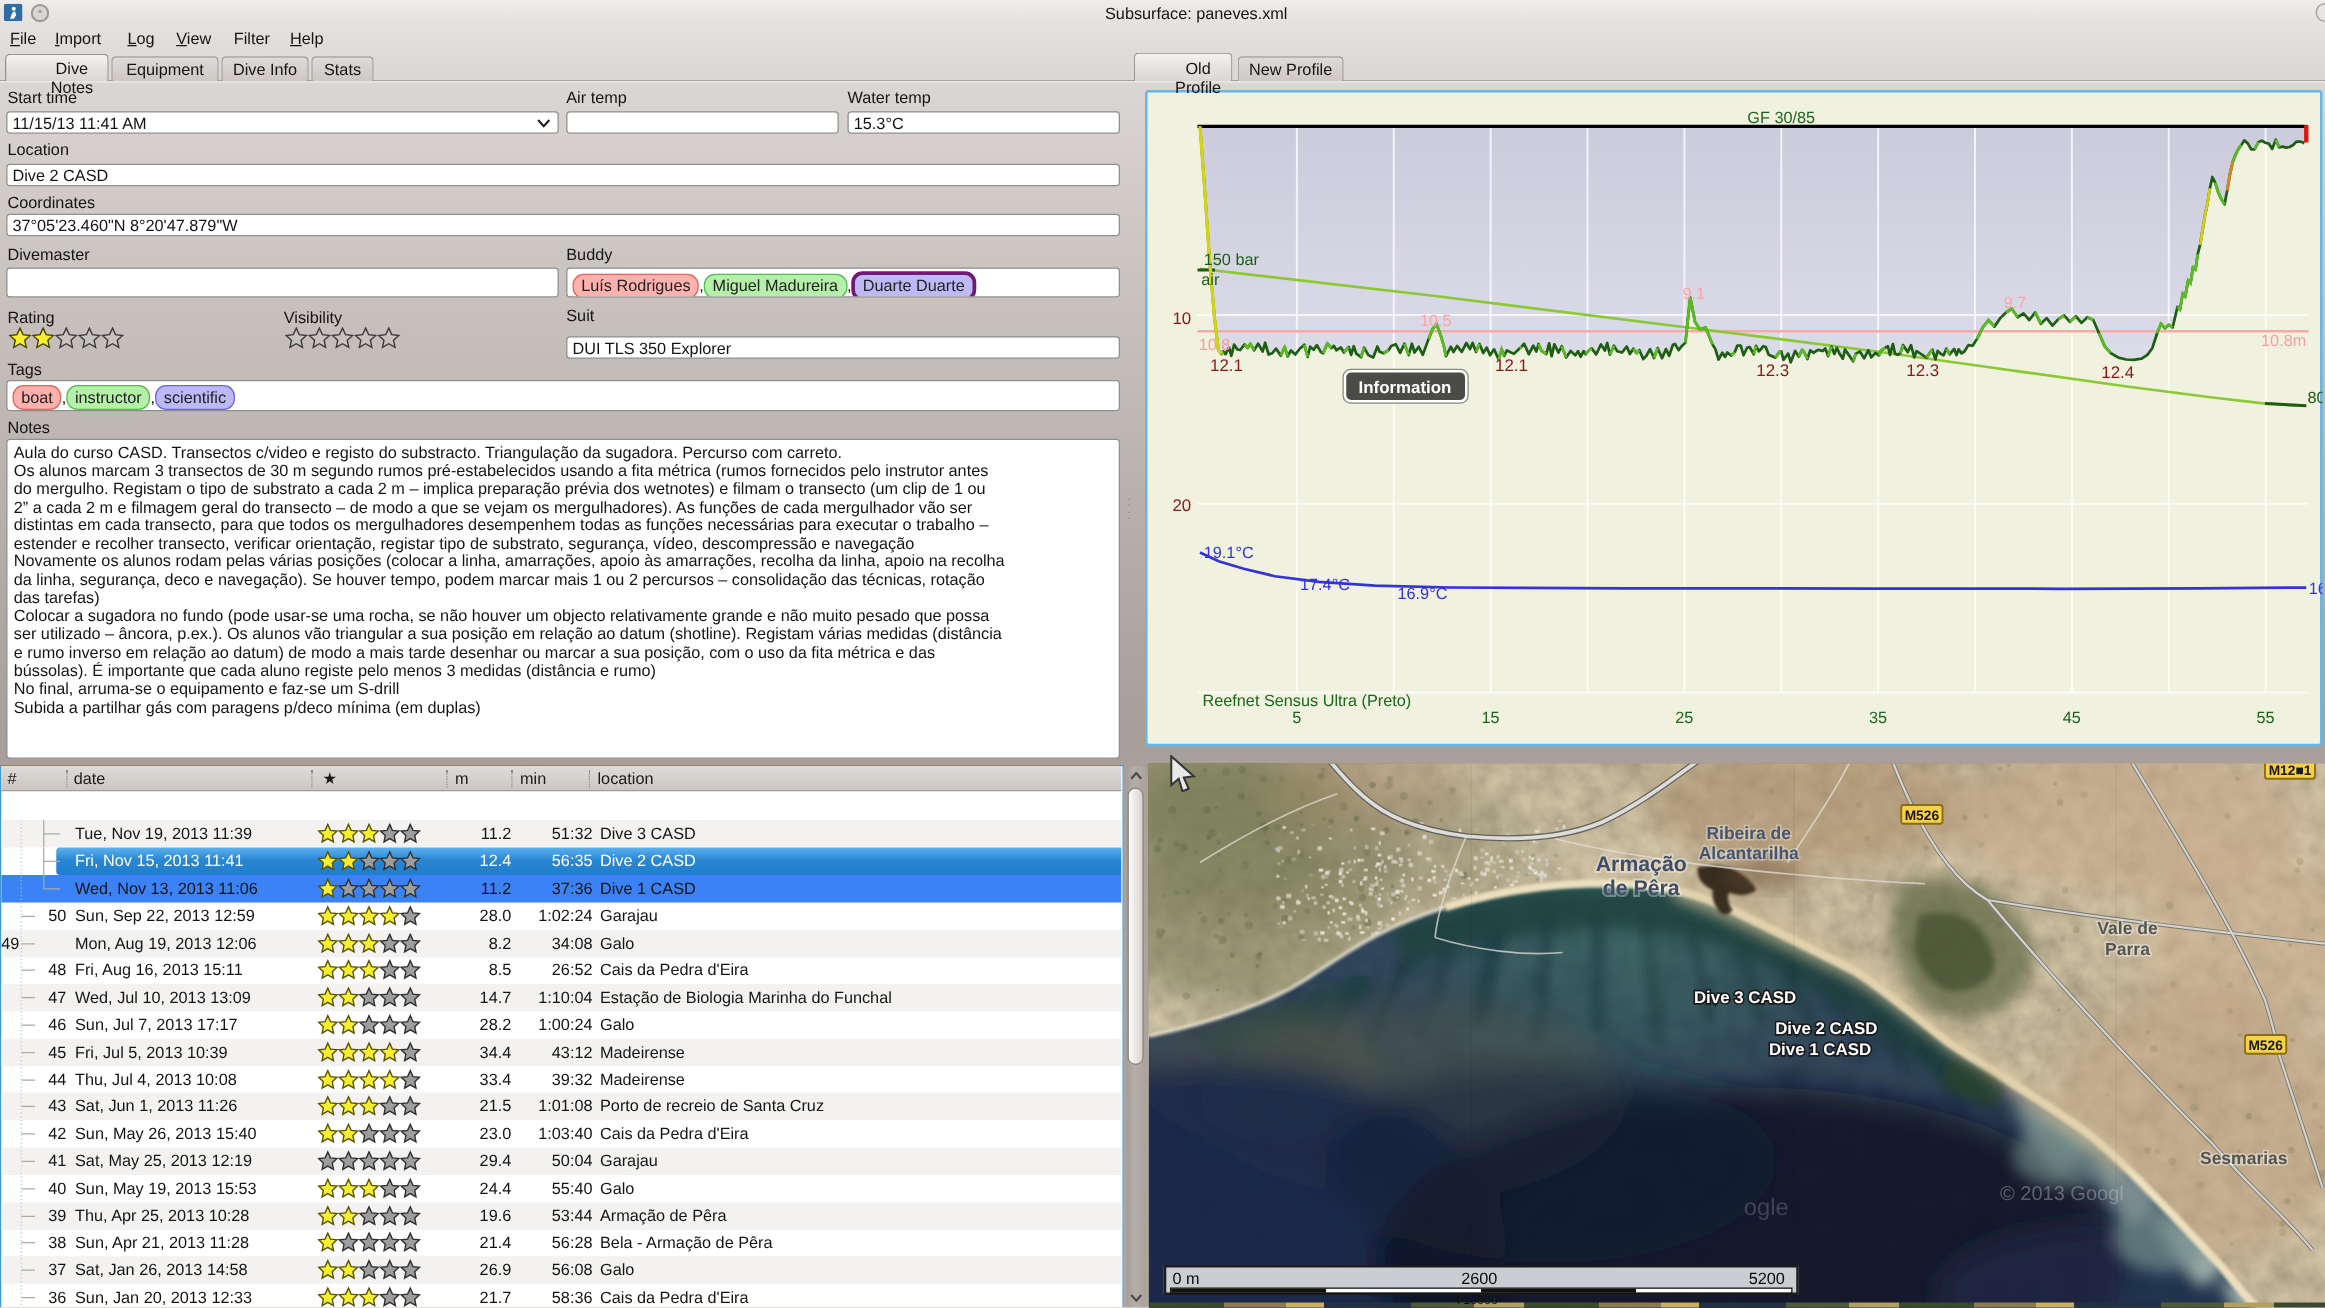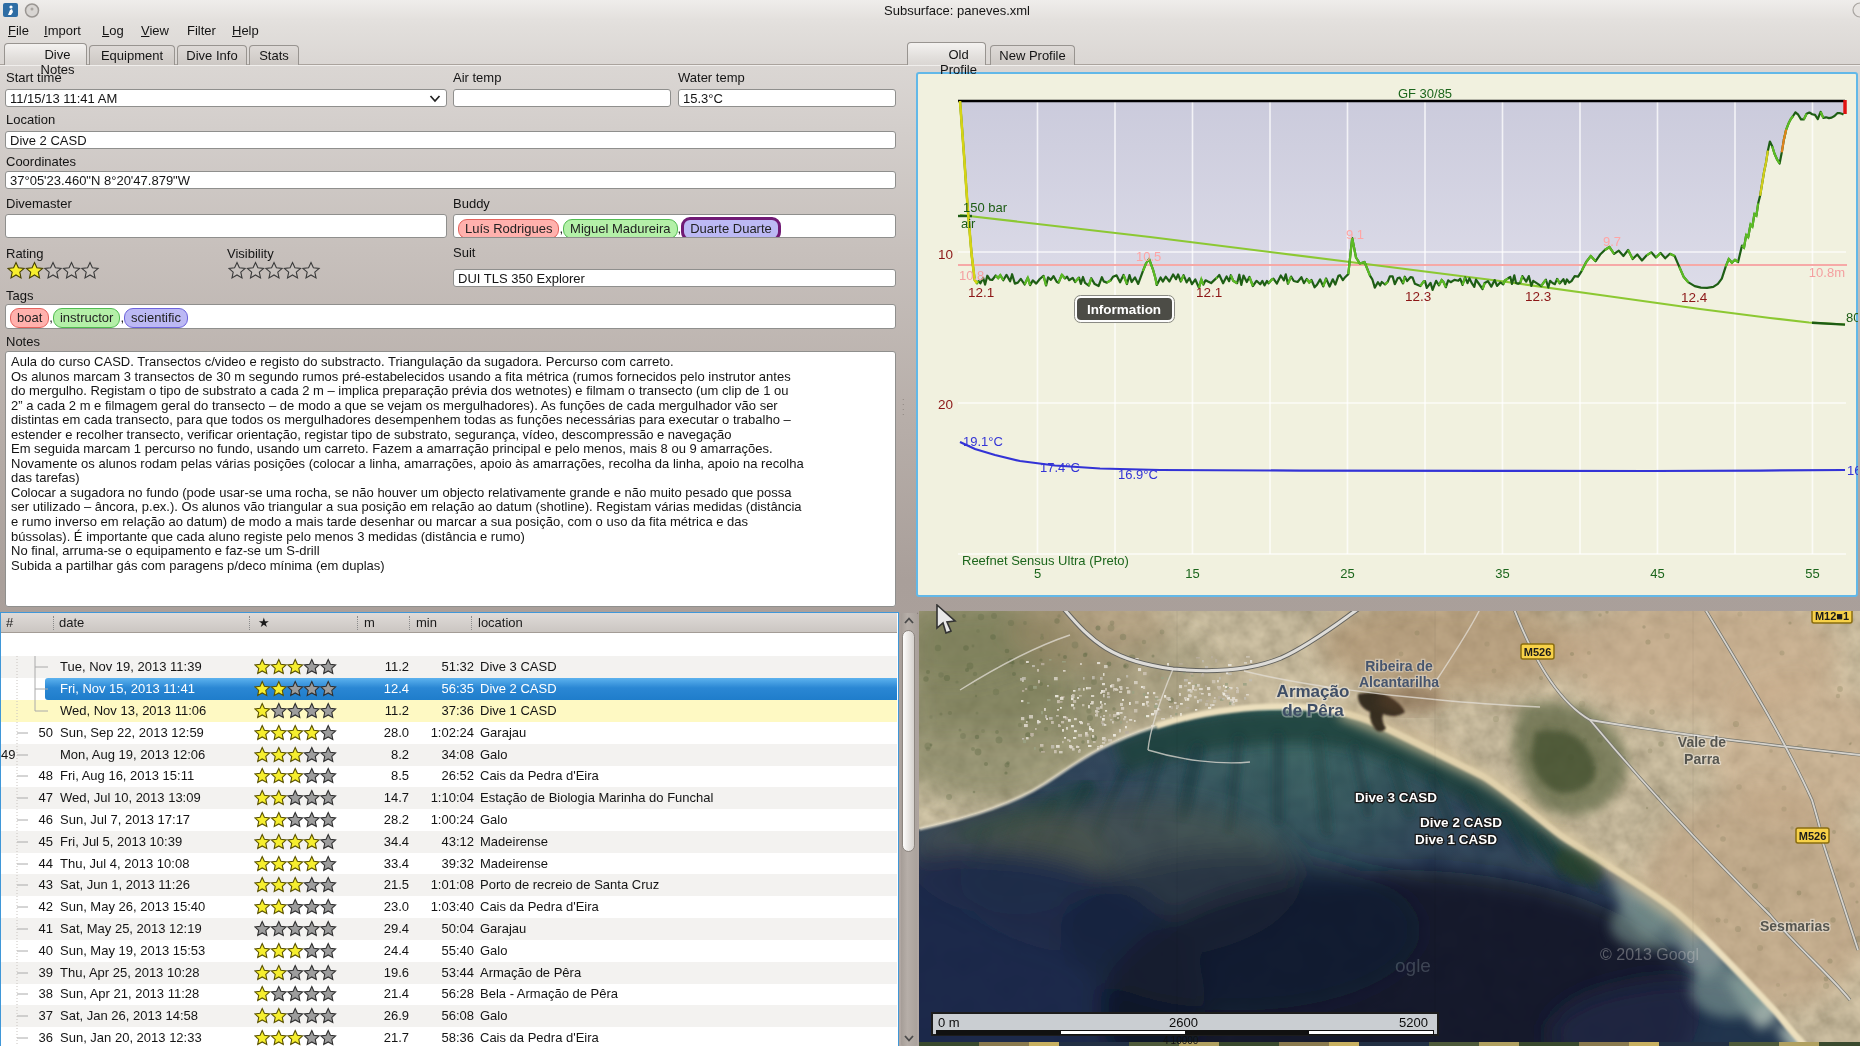--- a/index.html
+++ b/index.html
@@ -93,22 +93,22 @@
 <div class="lbl" style="left:6px;top:288px">Tags</div>
 <div class="field" style="left:5px;top:304px;width:891px;height:25px;padding-top:3px"><span class="pill" style="background:#ffb1ad;border:1px solid #e4625c">boat</span>,<span class="pill" style="background:#b4f0a8;border:1px solid #51bb51">instructor</span>,<span class="pill" style="background:#bcb9f4;border:1px solid #6d63dc">scientific</span></div>
 <div class="lbl" style="left:6px;top:334px">Notes</div>
 <div class="field" style="left:5px;top:351px;width:891px;height:256px;padding:3px 5px;font-size:13px;line-height:14.55px">
     <div style="height:14.55px;white-space:nowrap">Aula do curso CASD. Transectos c/video e registo do substracto. Triangulação da sugadora. Percurso com carreto.</div>
     <div style="height:14.55px;white-space:nowrap">Os alunos marcam 3 transectos de 30 m segundo rumos pré-estabelecidos usando a fita métrica (rumos fornecidos pelo instrutor antes</div>
     <div style="height:14.55px;white-space:nowrap">do mergulho. Registam o tipo de substrato a cada 2 m – implica preparação prévia dos wetnotes) e filmam o transecto (um clip de 1 ou</div>
     <div style="height:14.55px;white-space:nowrap">2” a cada 2 m e filmagem geral do transecto – de modo a que se vejam os mergulhadores). As funções de cada mergulhador vão ser</div>
     <div style="height:14.55px;white-space:nowrap">distintas em cada transecto, para que todos os mergulhadores desempenhem todas as funções necessárias para executar o trabalho –</div>
     <div style="height:14.55px;white-space:nowrap">estender e recolher transecto, verificar orientação, registar tipo de substrato, segurança, vídeo, descompressão e navegação</div>
-    <div style="height:14.55px;white-space:nowrap">Em seguida marcam 1 percurso no fundo, usando um carreto. Fazem a amarração principal e pelo menos, mais 8 ou 9 amarrações.</div>
     <div style="height:14.55px;white-space:nowrap">Novamente os alunos rodam pelas várias posições (colocar a linha, amarrações, apoio às amarrações, recolha da linha, apoio na recolha</div>
+    <div style="height:14.55px;white-space:nowrap">da linha, segurança, deco e navegação). Se houver tempo, podem marcar mais 1 ou 2 percursos – consolidação das técnicas, rotação</div>
     <div style="height:14.55px;white-space:nowrap">das tarefas)</div>
     <div style="height:14.55px;white-space:nowrap">Colocar a sugadora no fundo (pode usar-se uma rocha, se não houver um objecto relativamente grande e não muito pesado que possa</div>
     <div style="height:14.55px;white-space:nowrap">ser utilizado – âncora, p.ex.). Os alunos vão triangular a sua posição em relação ao datum (shotline). Registam várias medidas (distância</div>
     <div style="height:14.55px;white-space:nowrap">e rumo inverso em relação ao datum) de modo a mais tarde desenhar ou marcar a sua posição, com o uso da fita métrica e das</div>
     <div style="height:14.55px;white-space:nowrap">bússolas). É importante que cada aluno registe pelo menos 3 medidas (distância e rumo)</div>
     <div style="height:14.55px;white-space:nowrap">No final, arruma-se o equipamento e faz-se um S-drill</div>
     <div style="height:14.55px;white-space:nowrap">Subida a partilhar gás com paragens p/deco mínima (em duplas)</div>
   </div>
 <div class="abs" style="left:0;top:612px;width:899px;height:434px;background:#fff;border:1.5px solid #3f97d8;border-bottom:none;overflow:hidden">
     <div class="abs" style="left:0;top:0;width:896px;height:20px;background:linear-gradient(#dfdbd8,#cbc6c2);border-bottom:1px solid #a39c96;font-size:13px;color:#1a1a1a">
@@ -156,21 +156,21 @@
           <path d="M24.8,1.5 L26.9,6.3 L32.1,6.9 L28.3,10.4 L29.3,15.5 L24.8,12.9 L20.2,15.5 L21.2,10.4 L17.4,6.9 L22.6,6.3 Z" fill="#f6ee2e" stroke="#5a5200" stroke-width="1.1"></path>
           <path d="M41.2,1.5 L43.4,6.3 L48.6,6.9 L44.8,10.4 L45.8,15.5 L41.2,12.9 L36.7,15.5 L37.7,10.4 L33.9,6.9 L39.1,6.3 Z" fill="#9d9d9d" stroke="#2f2f2f" stroke-width="1.1"></path>
           <path d="M57.8,1.5 L59.9,6.3 L65.1,6.9 L61.3,10.4 L62.3,15.5 L57.8,12.9 L53.2,15.5 L54.2,10.4 L50.4,6.9 L55.6,6.3 Z" fill="#9d9d9d" stroke="#2f2f2f" stroke-width="1.1"></path>
           <path d="M74.2,1.5 L76.4,6.3 L81.6,6.9 L77.8,10.4 L78.8,15.5 L74.2,12.9 L69.7,15.5 L70.7,10.4 L66.9,6.9 L72.1,6.3 Z" fill="#9d9d9d" stroke="#2f2f2f" stroke-width="1.1"></path>
         </svg>
       </div>
       <span class="cell" style="left:300px;width:108px;text-align:right;color:#fff">12.4</span>
       <span class="cell" style="left:340px;width:133px;text-align:right;color:#fff">56:35</span>
       <span class="cell" style="left:479px;color:#fff">Dive 2 CASD</span>
     </div>
-    <div class="row" style="top:86.9px;background:#fef9c3;left:0;width:896px;">
+    <div class="row" style="top:86.9px;background:#3b82f6;left:0;width:896px;">
       <svg class="abs" style="left:33px;top:0" width="16" height="22" viewBox="0 0 16 22">
         <path d="M1 0 V11" stroke="#aaa"></path>
         <path d="M1 11 H14" stroke="#aaa"></path>
       </svg>
       <span class="cell" style="left:59px;color:#141414">Wed, Nov 13, 2013 11:06</span>
       <div class="abs" style="left:253px;top:2px">
         <svg width="82.5" height="17.5" viewBox="0 0 82.5 17.5" style="display:block">
           <path d="M8.2,1.5 L10.4,6.3 L15.6,6.9 L11.8,10.4 L12.8,15.5 L8.2,12.9 L3.7,15.5 L4.7,10.4 L0.9,6.9 L6.1,6.3 Z" fill="#f6ee2e" stroke="#5a5200" stroke-width="1.1"></path>
           <path d="M24.8,1.5 L26.9,6.3 L32.1,6.9 L28.3,10.4 L29.3,15.5 L24.8,12.9 L20.2,15.5 L21.2,10.4 L17.4,6.9 L22.6,6.3 Z" fill="#9d9d9d" stroke="#2f2f2f" stroke-width="1.1"></path>
           <path d="M41.2,1.5 L43.4,6.3 L48.6,6.9 L44.8,10.4 L45.8,15.5 L41.2,12.9 L36.7,15.5 L37.7,10.4 L33.9,6.9 L39.1,6.3 Z" fill="#9d9d9d" stroke="#2f2f2f" stroke-width="1.1"></path>

